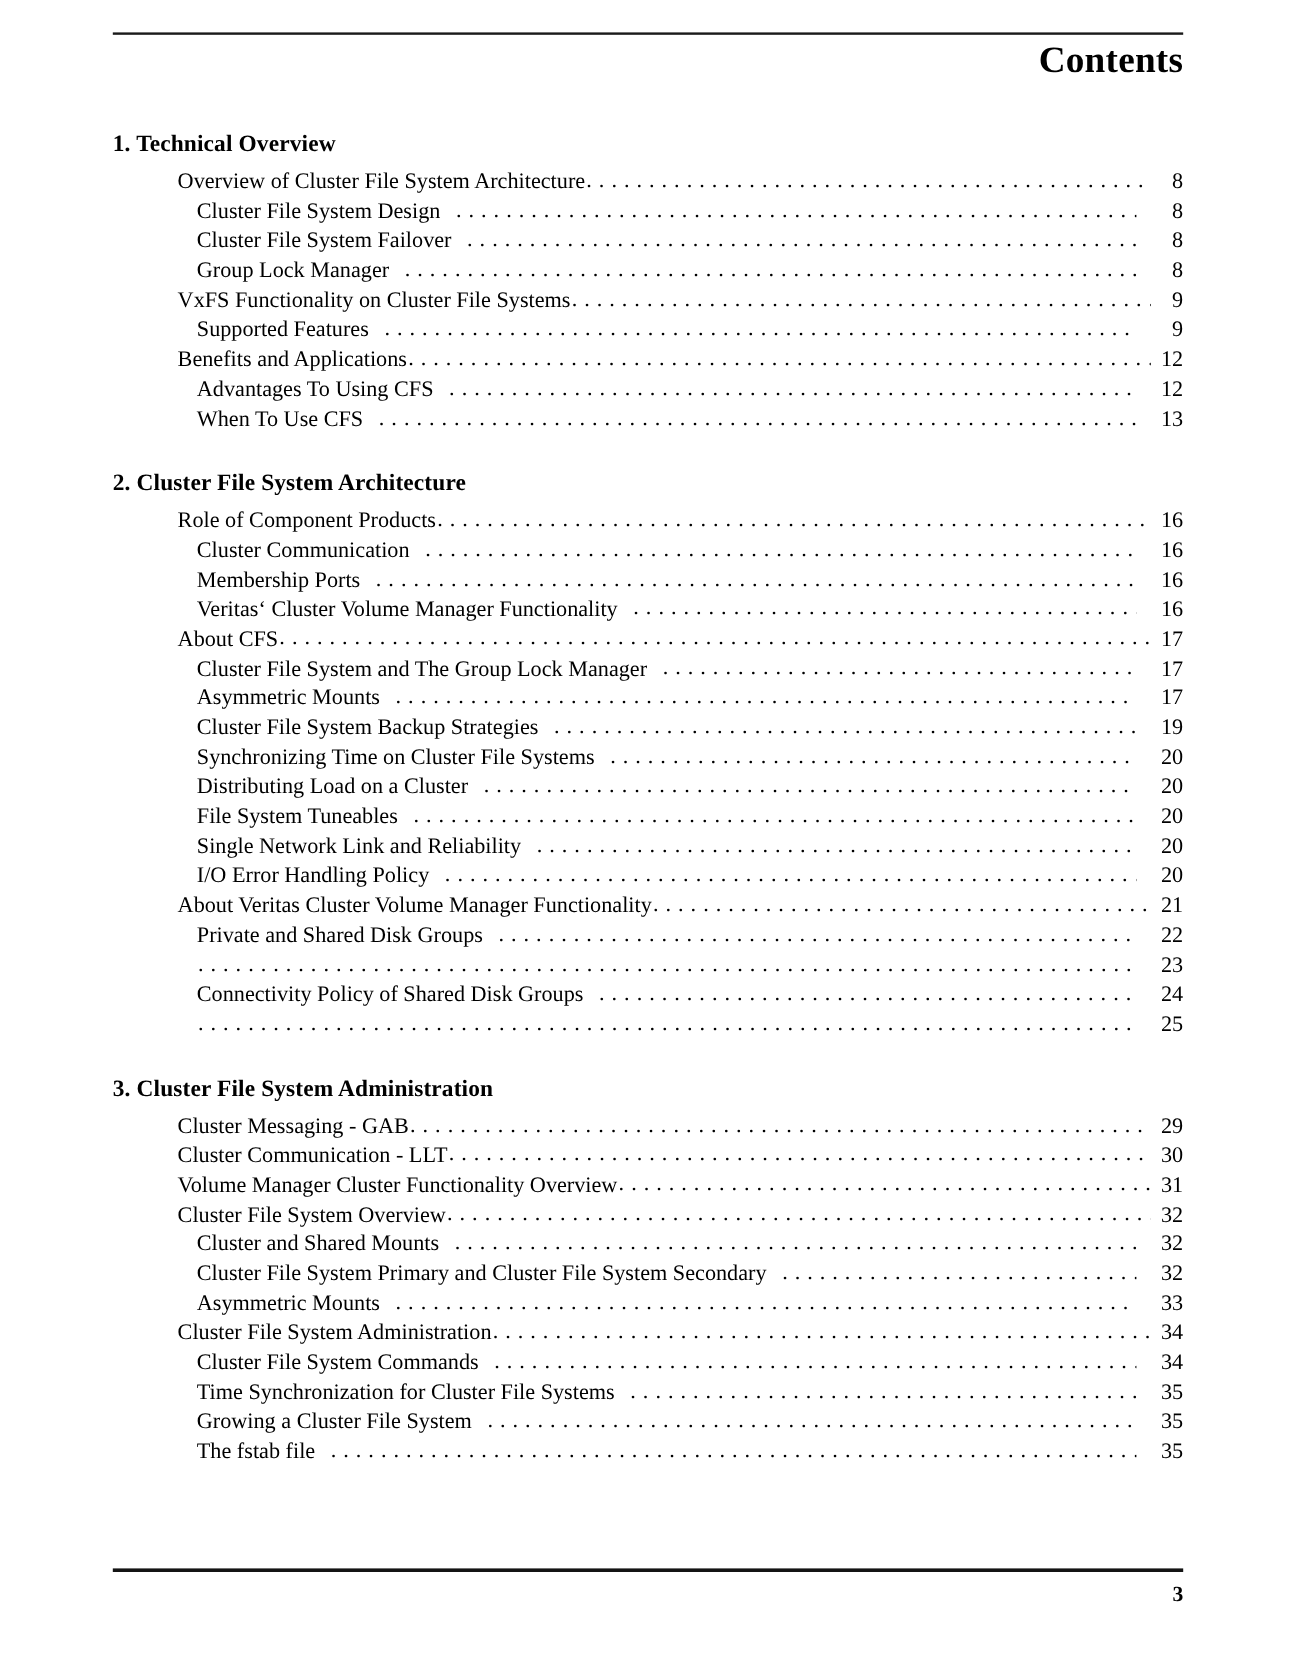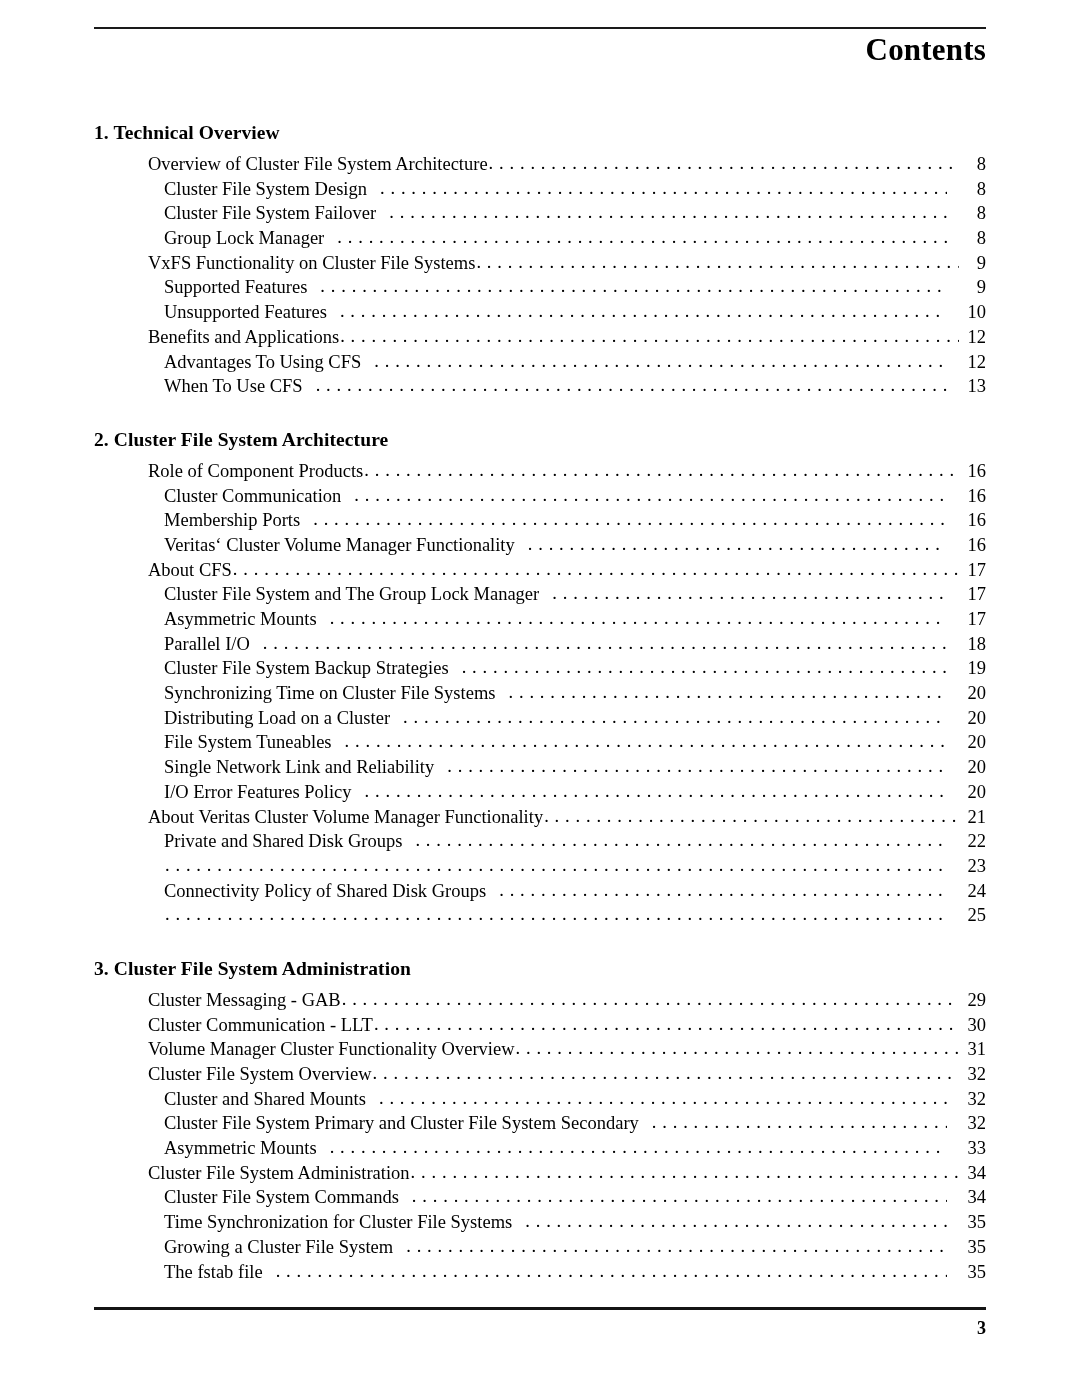--- a/index.html
+++ b/index.html
@@ -46,21 +46,20 @@
     text-align: right;
     white-space: nowrap;
   }
 
   
   .toc {
     position: absolute;
     left: 94px;
     top: 108px;
     width: 892px;
-    margin-top: 12px;
   }
 
   .section {
     margin-bottom: 0;
   }
   .section + .section {
     margin-top: 28px;
   }
 
   .section-title {
@@ -170,25 +169,20 @@
           <li class="entry lvl1">
             <span class="entry-label">VxFS Functionality on Cluster File Systems</span>
             <span class="entry-leader"></span>
             <span class="entry-page">9</span>
           </li>
           <li class="entry lvl2">
             <span class="entry-label">Supported Features</span>
             <span class="entry-leader"></span>
             <span class="entry-page">9</span>
           </li>
-          <li class="entry lvl2">
-            <span class="entry-label">Unsupported Features</span>
-            <span class="entry-leader"></span>
-            <span class="entry-page">10</span>
-          </li>
           <li class="entry lvl1">
             <span class="entry-label">Benefits and Applications</span>
             <span class="entry-leader"></span>
             <span class="entry-page">12</span>
           </li>
           <li class="entry lvl2">
             <span class="entry-label">Advantages To Using CFS</span>
             <span class="entry-leader"></span>
             <span class="entry-page">12</span>
           </li>
@@ -231,25 +225,20 @@
             <span class="entry-label">Cluster File System and The Group Lock Manager</span>
             <span class="entry-leader"></span>
             <span class="entry-page">17</span>
           </li>
           <li class="entry lvl2">
             <span class="entry-label">Asymmetric Mounts</span>
             <span class="entry-leader"></span>
             <span class="entry-page">17</span>
           </li>
           <li class="entry lvl2">
-            <span class="entry-label">Parallel I/O</span>
-            <span class="entry-leader"></span>
-            <span class="entry-page">18</span>
-          </li>
-          <li class="entry lvl2">
             <span class="entry-label">Cluster File System Backup Strategies</span>
             <span class="entry-leader"></span>
             <span class="entry-page">19</span>
           </li>
           <li class="entry lvl2">
             <span class="entry-label">Synchronizing Time on Cluster File Systems</span>
             <span class="entry-leader"></span>
             <span class="entry-page">20</span>
           </li>
           <li class="entry lvl2">
@@ -261,21 +250,21 @@
             <span class="entry-label">File System Tuneables</span>
             <span class="entry-leader"></span>
             <span class="entry-page">20</span>
           </li>
           <li class="entry lvl2">
             <span class="entry-label">Single Network Link and Reliability</span>
             <span class="entry-leader"></span>
             <span class="entry-page">20</span>
           </li>
           <li class="entry lvl2">
-            <span class="entry-label">I/O Error Features Policy</span>
+            <span class="entry-label">I/O Error Handling Policy</span>
             <span class="entry-leader"></span>
             <span class="entry-page">20</span>
           </li>
           <li class="entry lvl1">
             <span class="entry-label">About Veritas Cluster Volume Manager Functionality</span>
             <span class="entry-leader"></span>
             <span class="entry-page">21</span>
           </li>
           <li class="entry lvl2">
             <span class="entry-label">Private and Shared Disk Groups</span>

